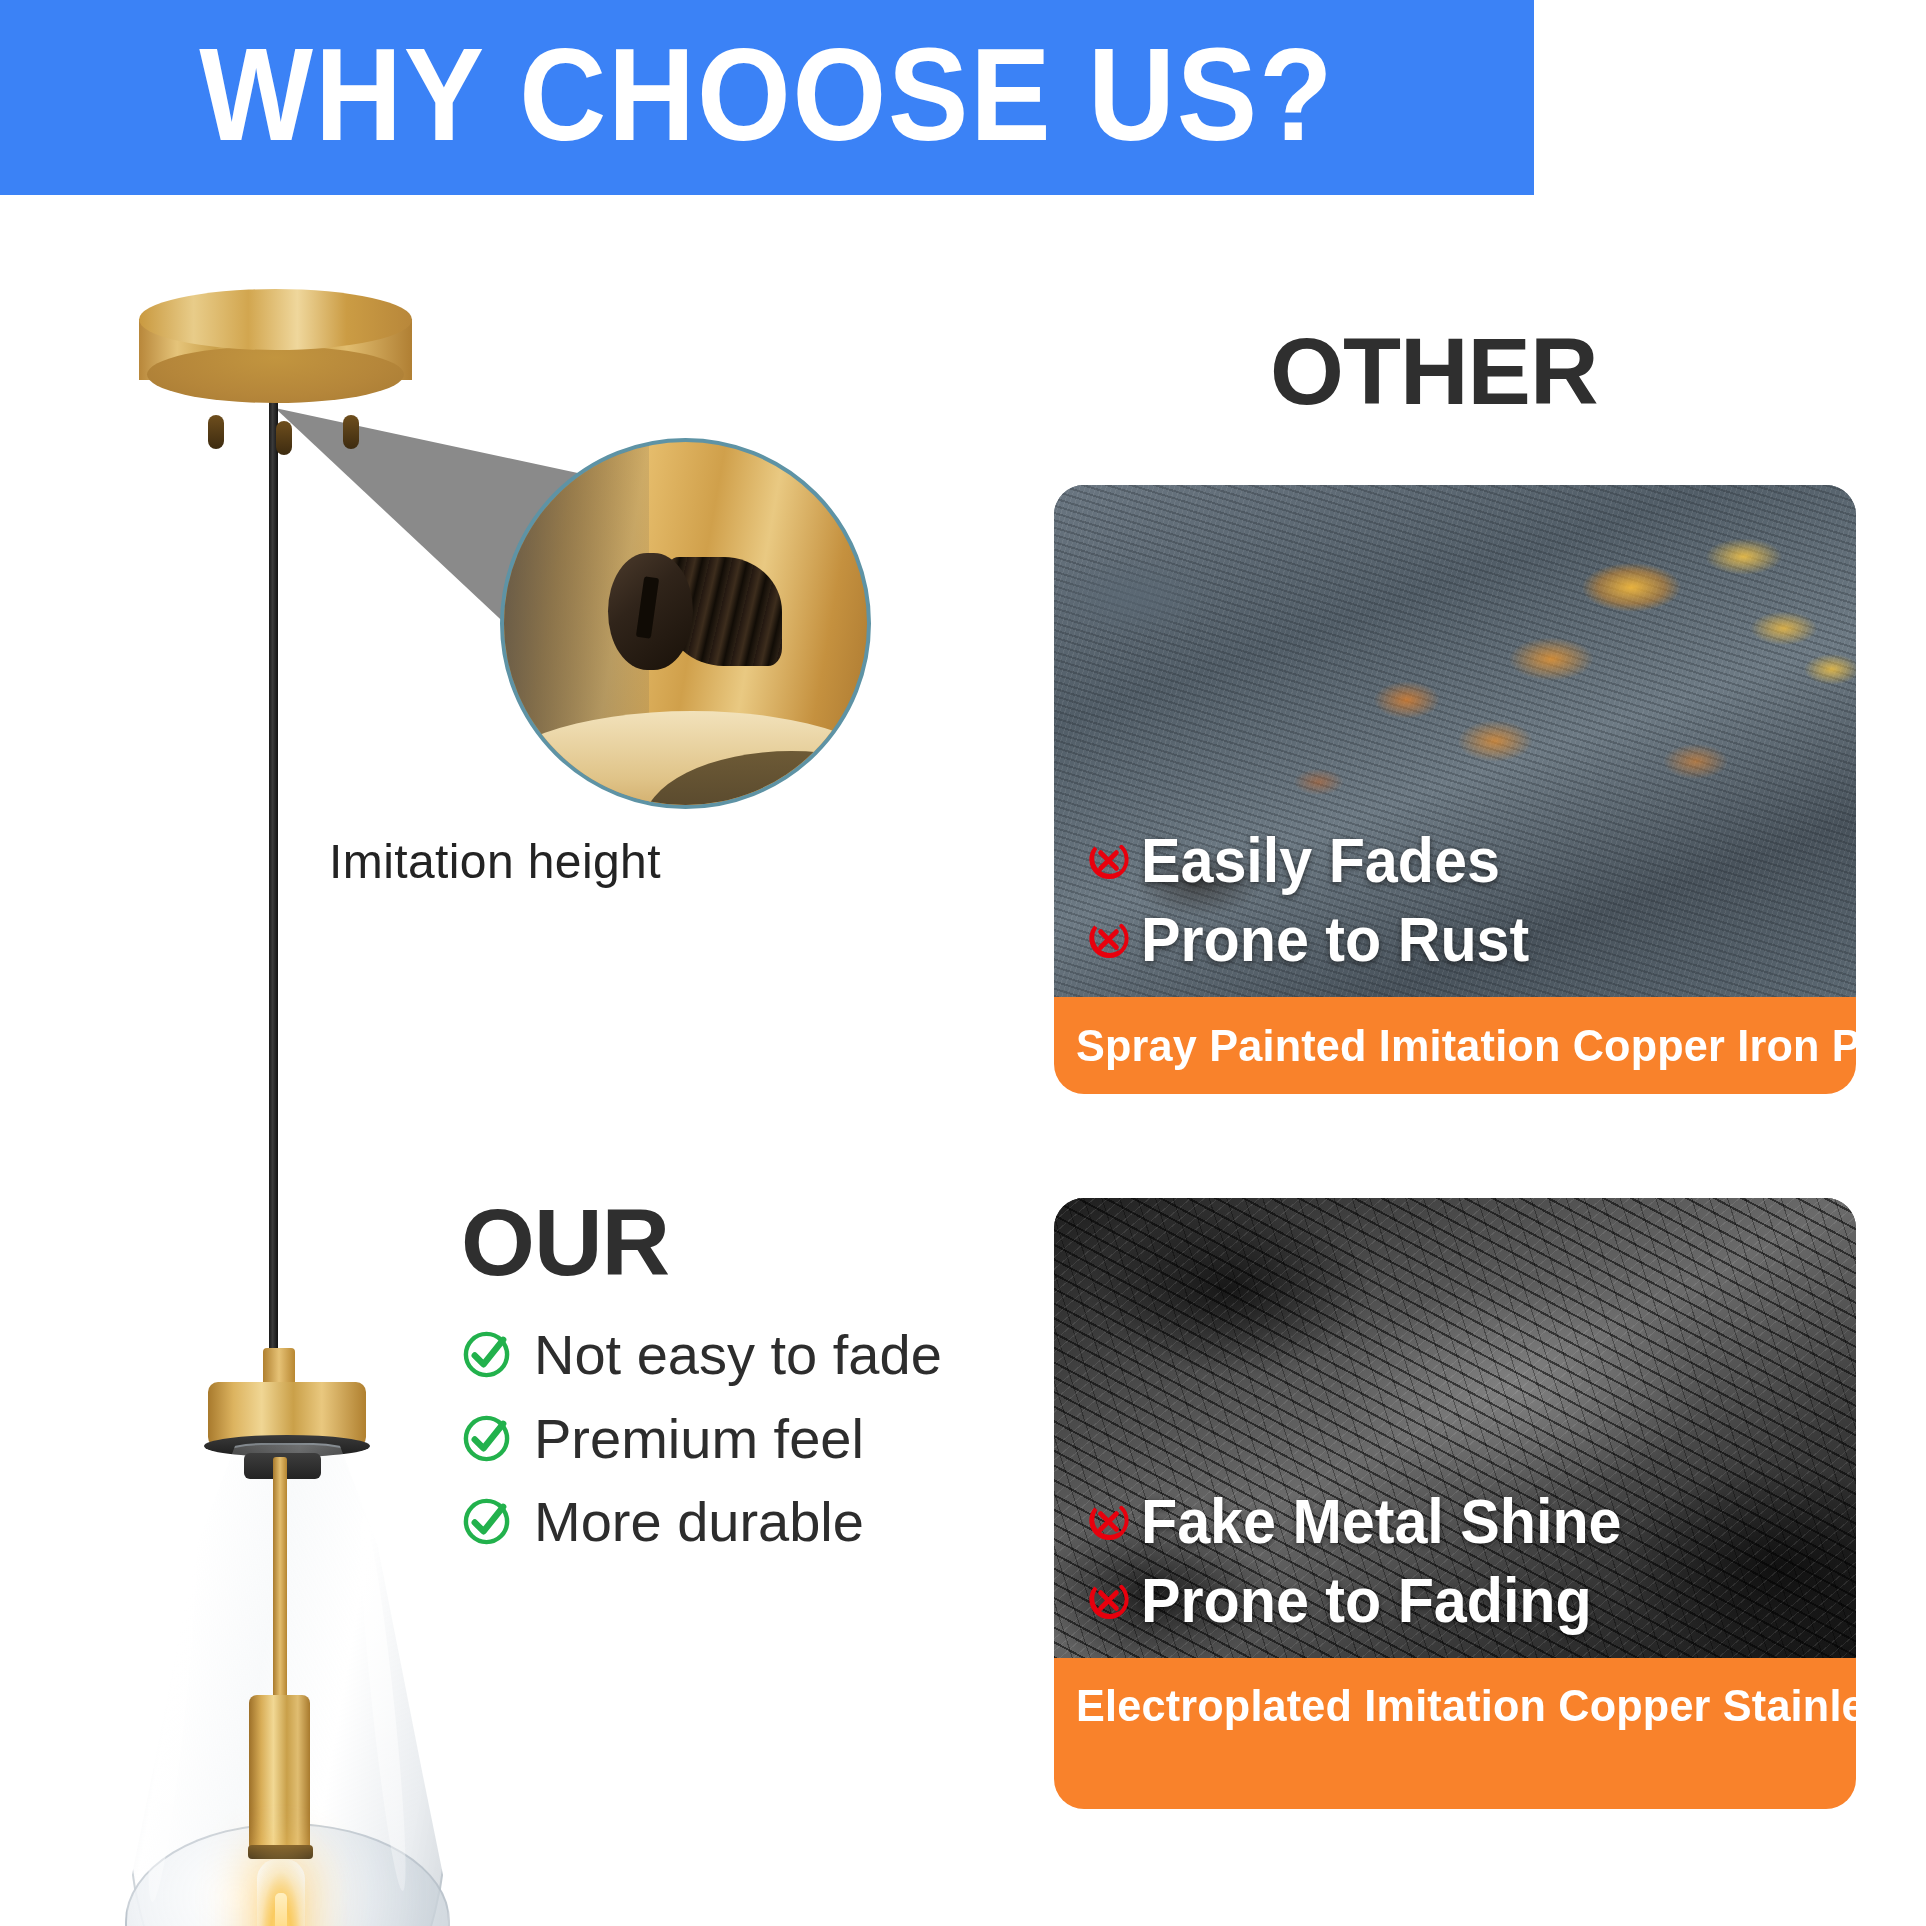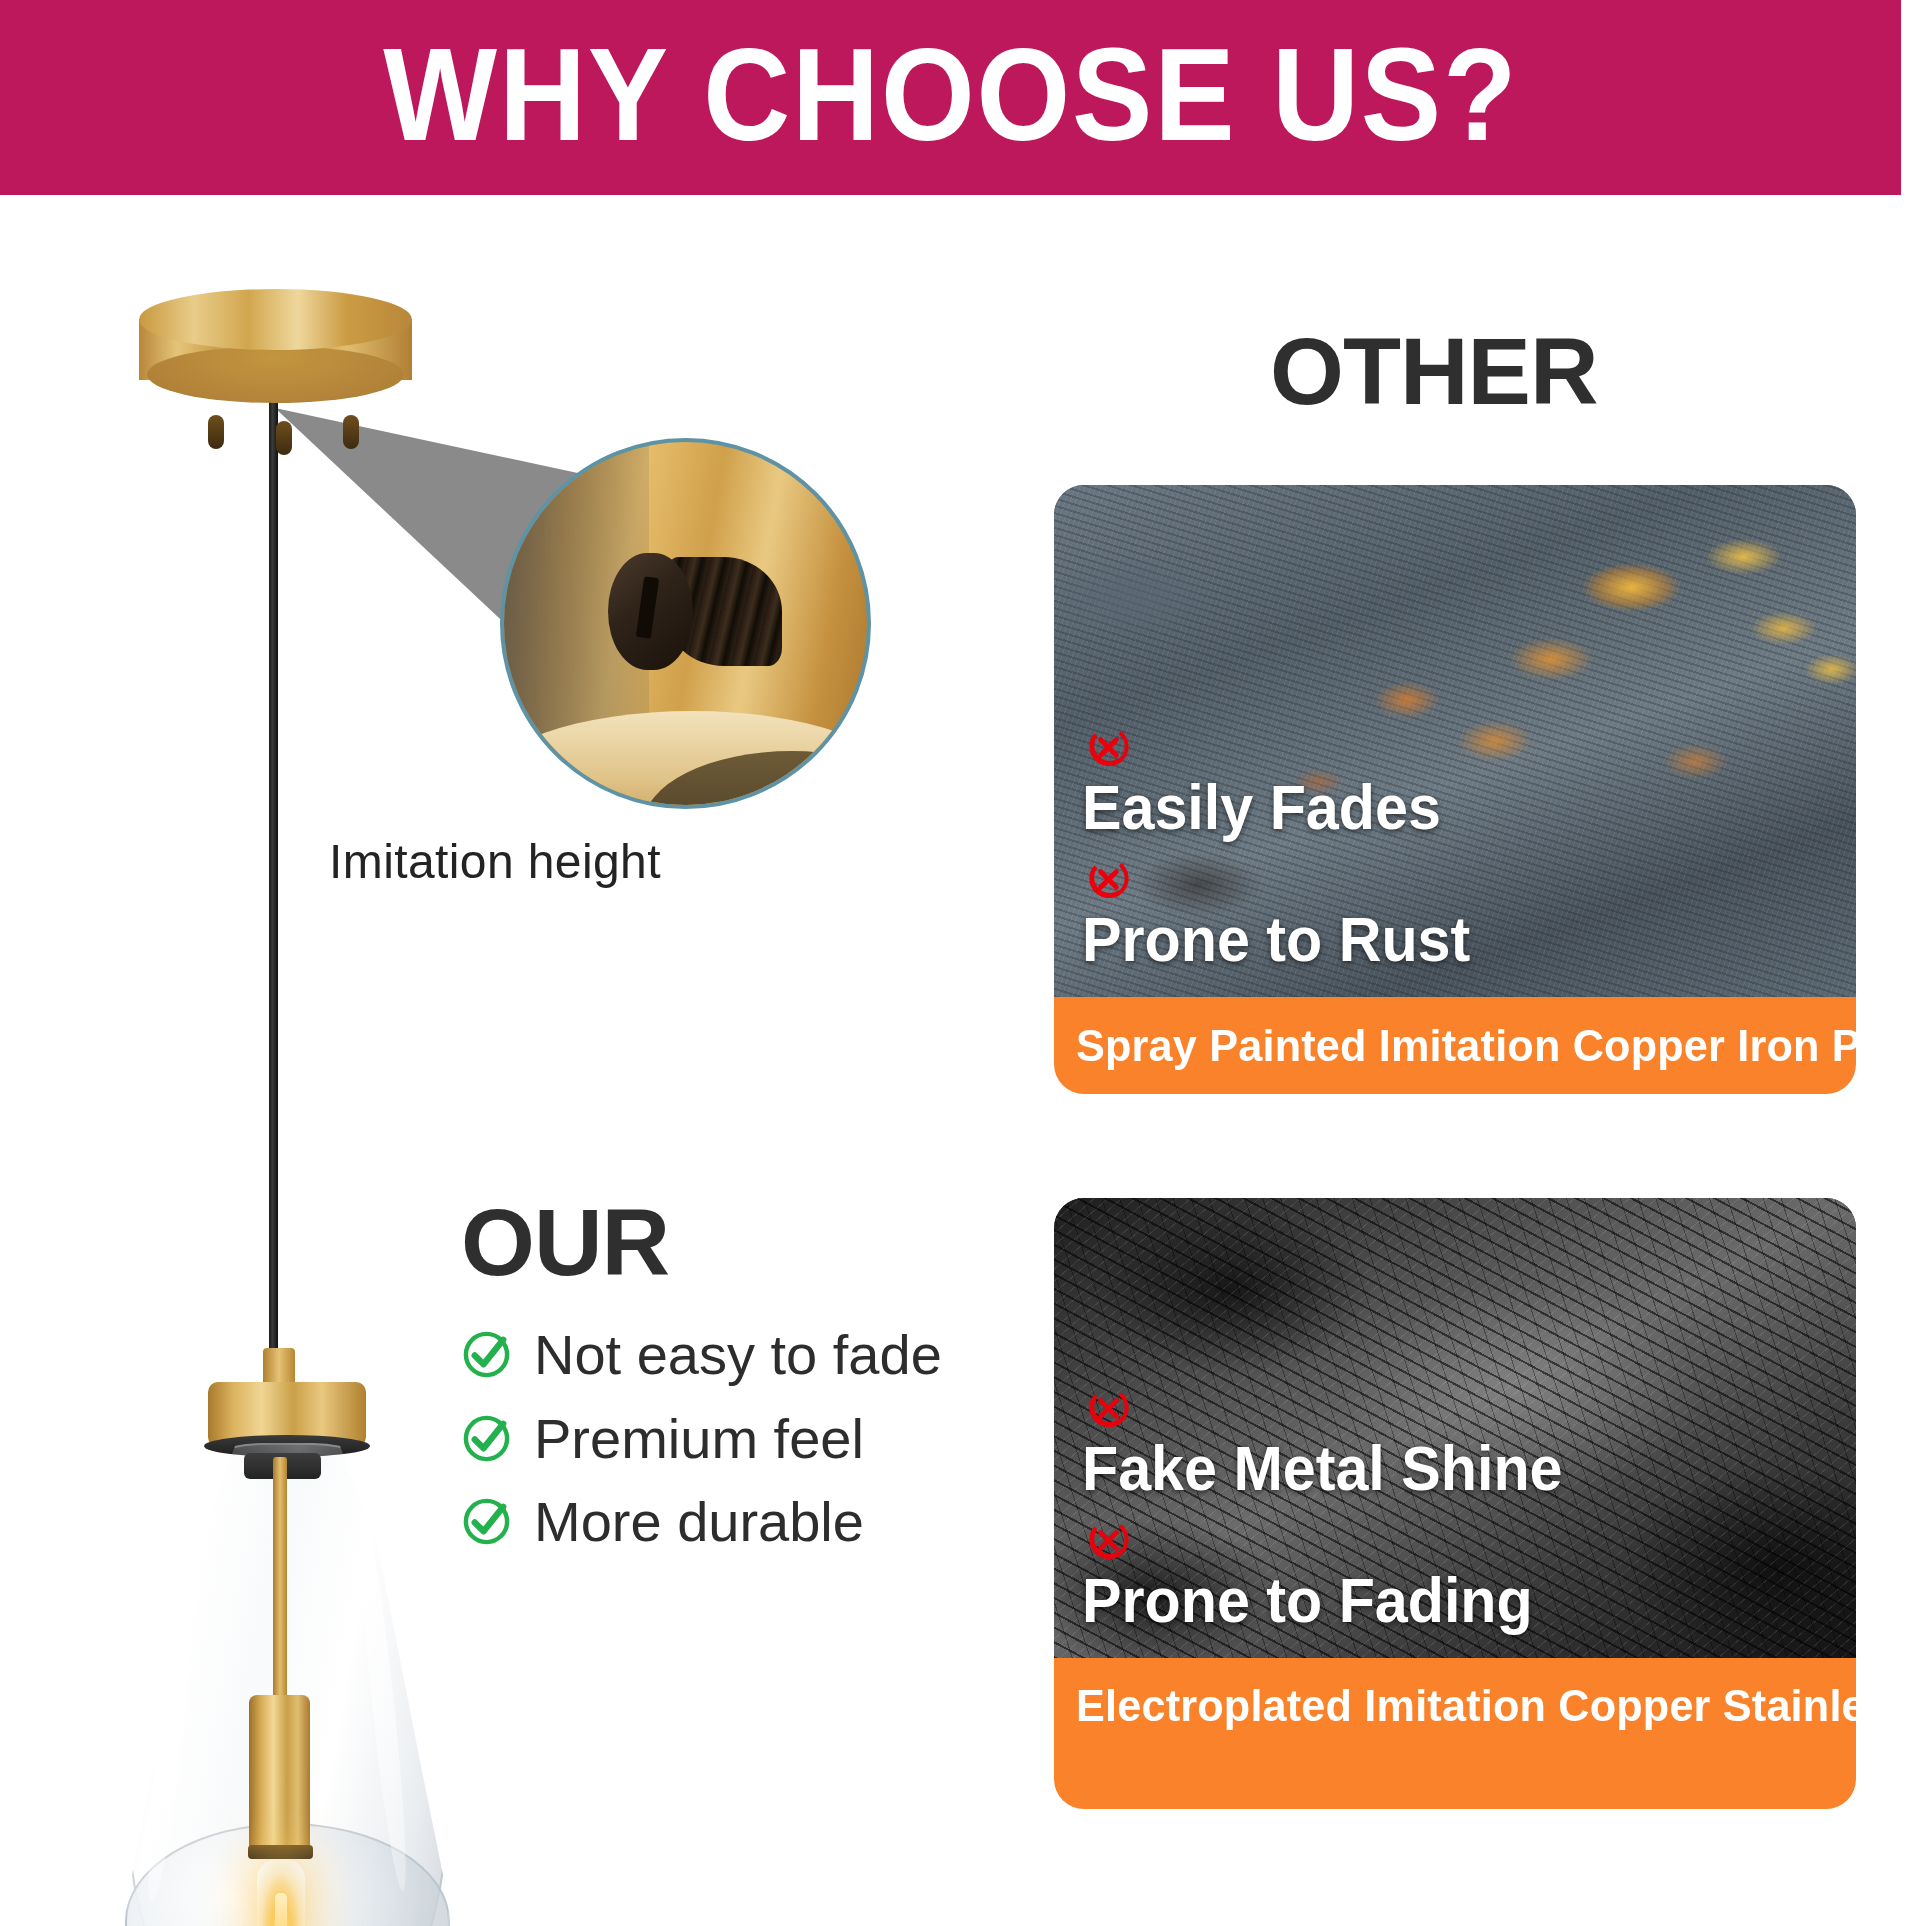--- a/index.html
+++ b/index.html
@@ -6,22 +6,22 @@
   body{
     width:1927px;height:1927px;
     background:#ffffff;
     font-family:"Liberation Sans", sans-serif;
     overflow:hidden;
     position:relative;
   }
 
   
   .banner{
-    position:absolute;left:0;top:0;width:1901px;height:195px;
-    background:#be185d;
+    position:absolute;left:0;top:0;width:1534px;height:195px;
+    background:#3b82f6;
     display:flex;align-items:center;justify-content:center;
   }
   .banner-title{
     color:#ffffff;
     font-family:"Liberation Sans Narrow","Liberation Sans",sans-serif;
     font-weight:bold;
     font-size:131px;
     letter-spacing:2px;
     transform:scaleX(0.92);
     line-height:1;
@@ -266,21 +266,21 @@
       radial-gradient(ellipse 257px 149px at 58% 42%, rgba(150,150,150,.5) 0%, transparent 70%),
       radial-gradient(ellipse 198px 119px at 22% 20%, rgba(0,0,0,.65) 0%, transparent 72%),
       radial-gradient(ellipse 218px 139px at 90% 80%, rgba(0,0,0,.6) 0%, transparent 72%),
       radial-gradient(ellipse 178px 109px at 12% 86%, rgba(0,0,0,.7) 0%, transparent 70%),
       linear-gradient(152deg,#1d1d1d 0%,#4a4a4a 26%,#6b6b6b 48%,#3c3c3c 72%,#141414 100%);
   }
 
   .bullets{
     position:absolute;left:28px;bottom:24px;right:16px;
   }
-  .bullet{display:flex;align-items:flex-start;margin-bottom:12px;flex-direction:column;}
+  .bullet{display:flex;align-items:center;margin-bottom:12px;}
   .bullet:last-child{margin-bottom:0;}
   .x-icon{width:53px;height:53px;flex:0 0 53px;margin-right:6px;}
   .bullet-text{
     color:#ffffff;
     font-family:"Liberation Sans Narrow","Liberation Sans",sans-serif;
     font-weight:bold;font-size:63px;line-height:1.06;white-space:nowrap;
     transform:scaleX(.94);transform-origin:left center;
     text-shadow:0 2px 7px rgba(0,0,0,.6);
   }
 

